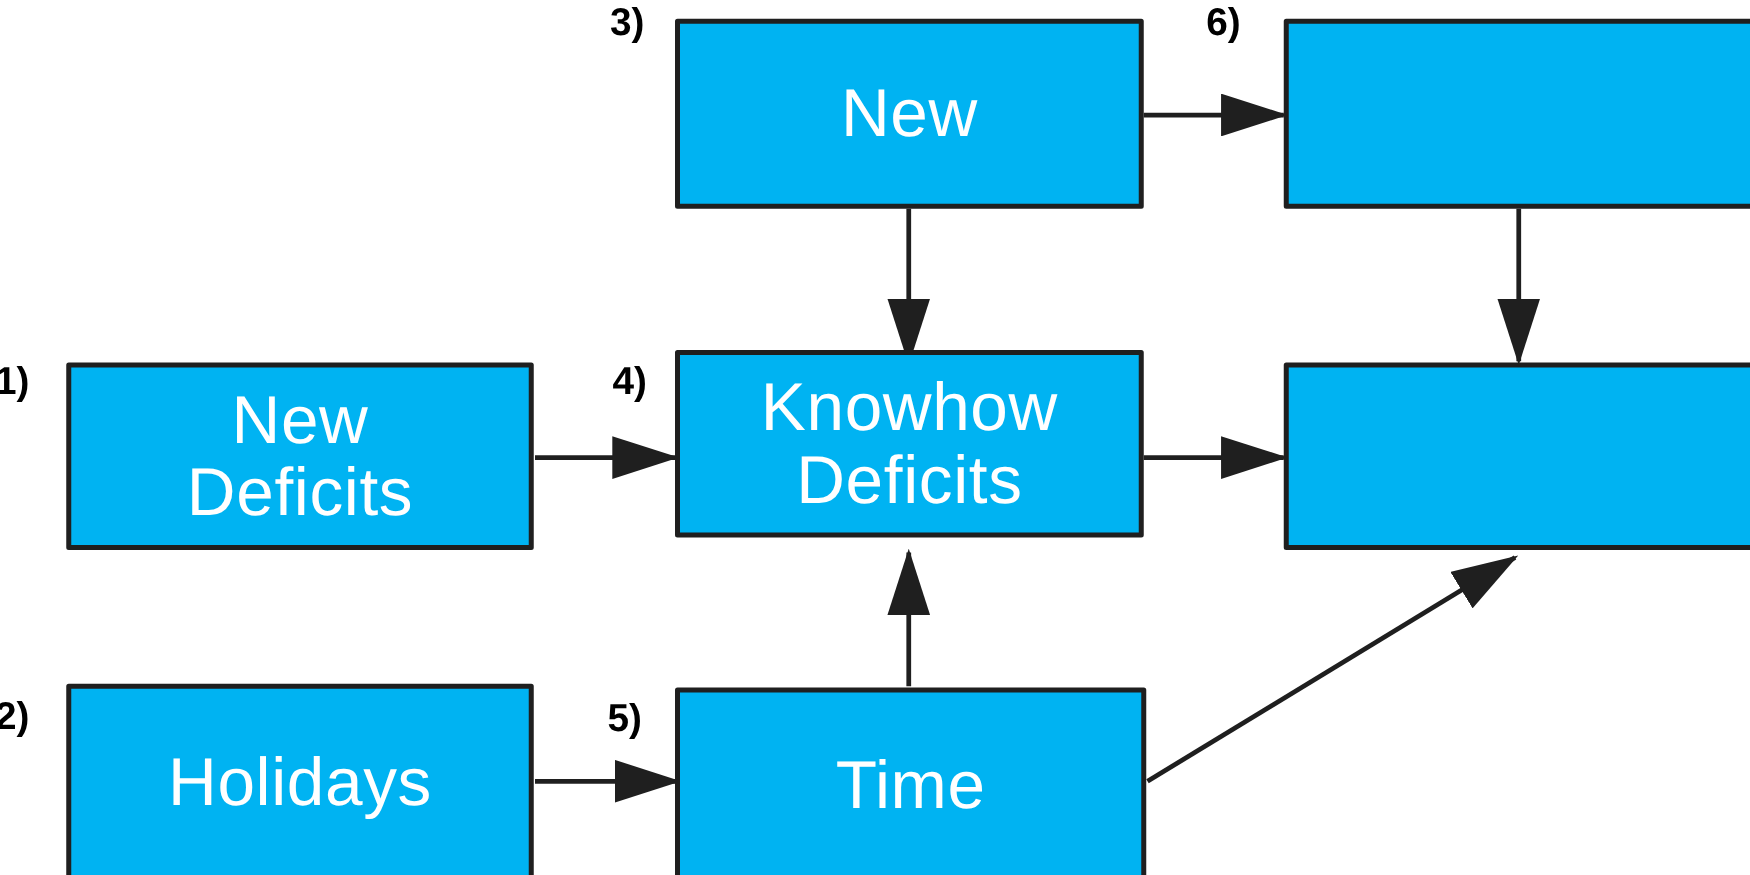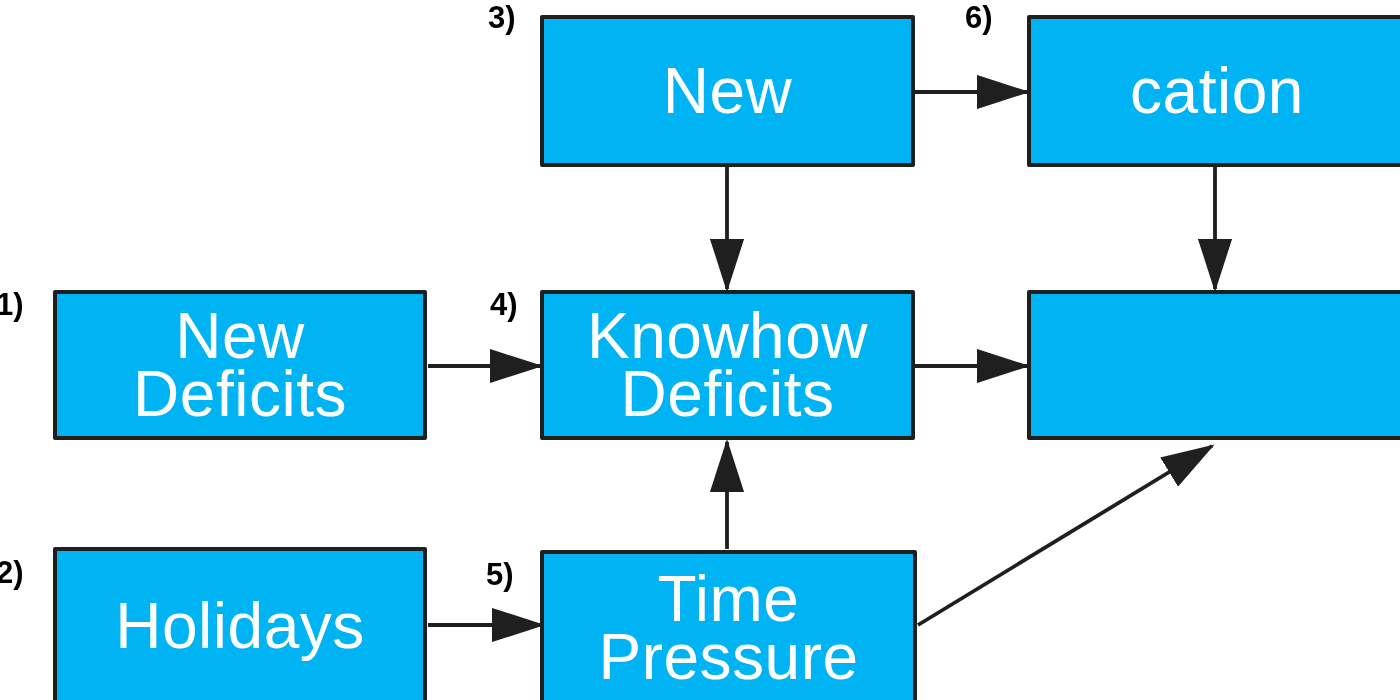--- a/index.html
+++ b/index.html
@@ -27,21 +27,21 @@
     box-sizing: border-box;
     background: var(--box-fill, #00b3f2);
     border: 4px solid var(--box-border, #1f1f1f);
     border-radius: 2px;
     display: flex;
     flex-direction: column;
     align-items: center;
     justify-content: center;
     text-align: center;
     color: var(--box-text, #ffffff);
-    font-size: 64px;
+    font-size: 54px;
     line-height: 58px;
     font-weight: 400;
     letter-spacing: 0.5px;
   }
   .node-line {
     white-space: nowrap;
   }
   .node-number {
     position: absolute;
     color: var(--number-color, #000000);
@@ -78,30 +78,28 @@
       </div>
       <div class="node-number" style="left: -4px; top: 289px;">1)</div>
       <div class="node" style="left: 53px; top: 547px; width: 374px; height: 158px;">
         <div class="node-line">Holidays</div>
       </div>
       <div class="node-number" style="left: -4px; top: 557px;">2)</div>
       <div class="node" style="left: 540px; top: 15px; width: 375px; height: 152px;">
         <div class="node-line">New</div>
       </div>
       <div class="node-number" style="left: 488px; top: 2px;">3)</div>
-      <div class="node" style="left: 540px; top: 290px; width: 375px; height: 150px;">
+      <div class="node" style="left: 540px; top: 280px; width: 375px; height: 150px;">
         <div class="node-line">Knowhow</div>
         <div class="node-line">Deficits</div>
       </div>
       <div class="node-number" style="left: 490px; top: 289px;">4)</div>
       <div class="node" style="left: 540px; top: 550px; width: 377px; height: 155px;">
         <div class="node-line">Time</div>
-        <div class="node-line">Pressure</div>
       </div>
       <div class="node-number" style="left: 486px; top: 559px;">5)</div>
       <div class="node" style="left: 1027px; top: 15px; width: 380px; height: 152px;">
-        <div class="node-line">cation</div>
       </div>
       <div class="node-number" style="left: 965px; top: 2px;">6)</div>
       <div class="node" style="left: 1027px; top: 290px; width: 380px; height: 150px;">
       </div>
     </div>
 </div>
 
 </body></html>

